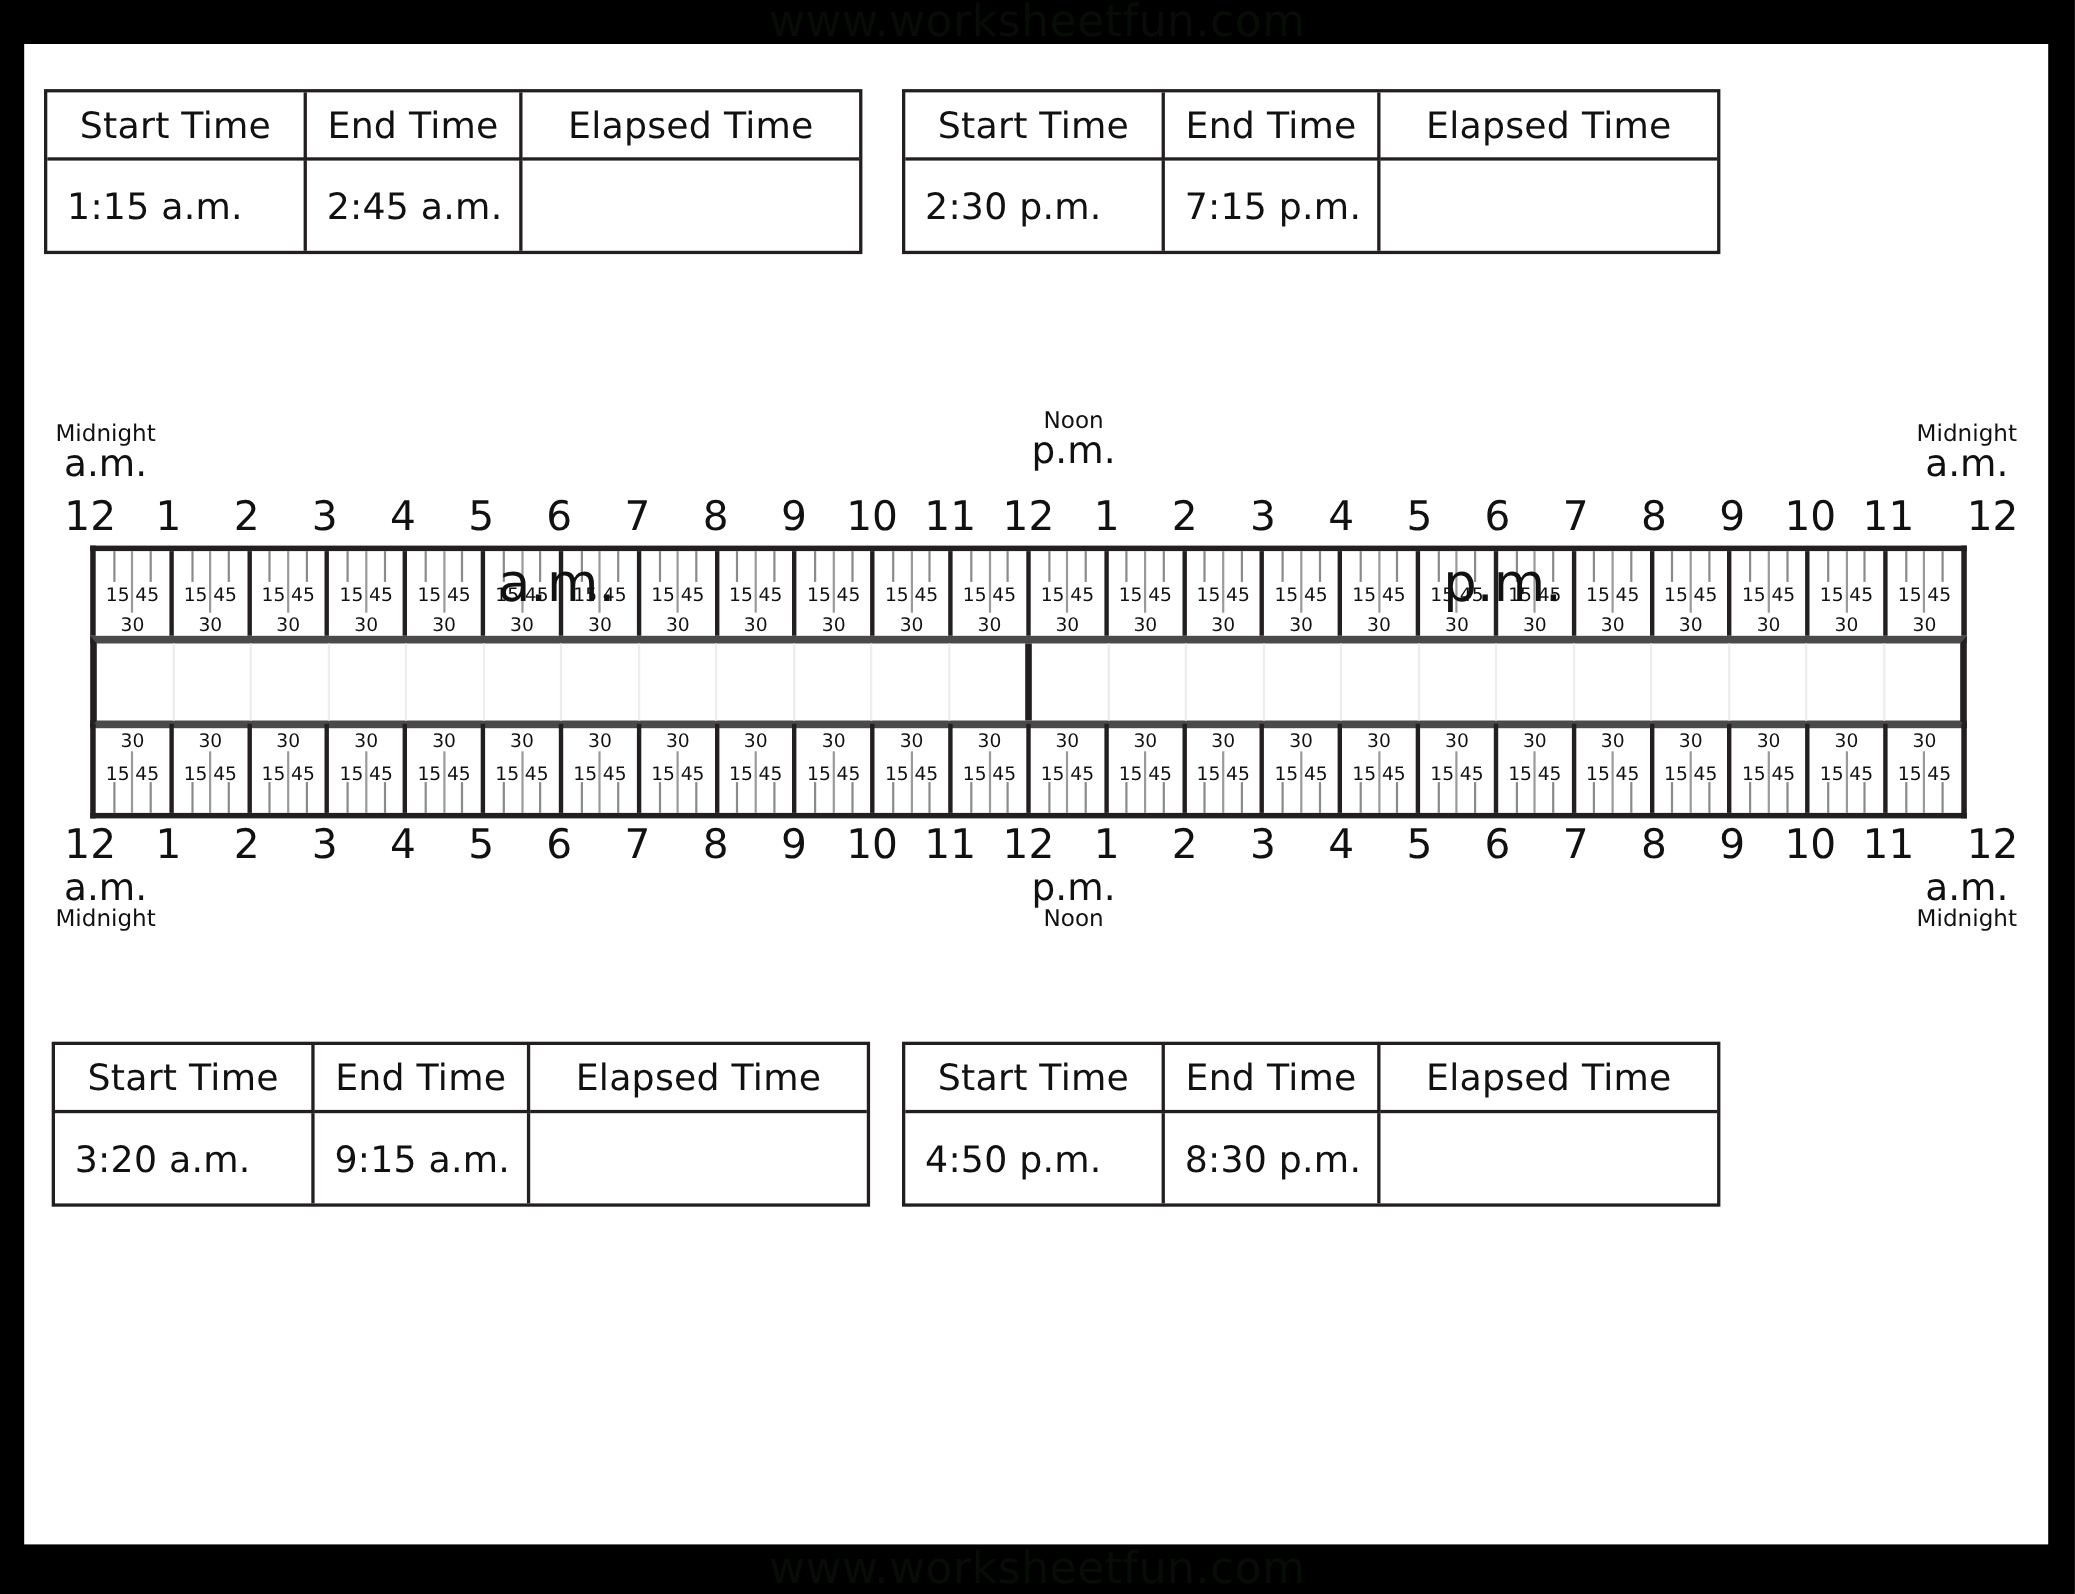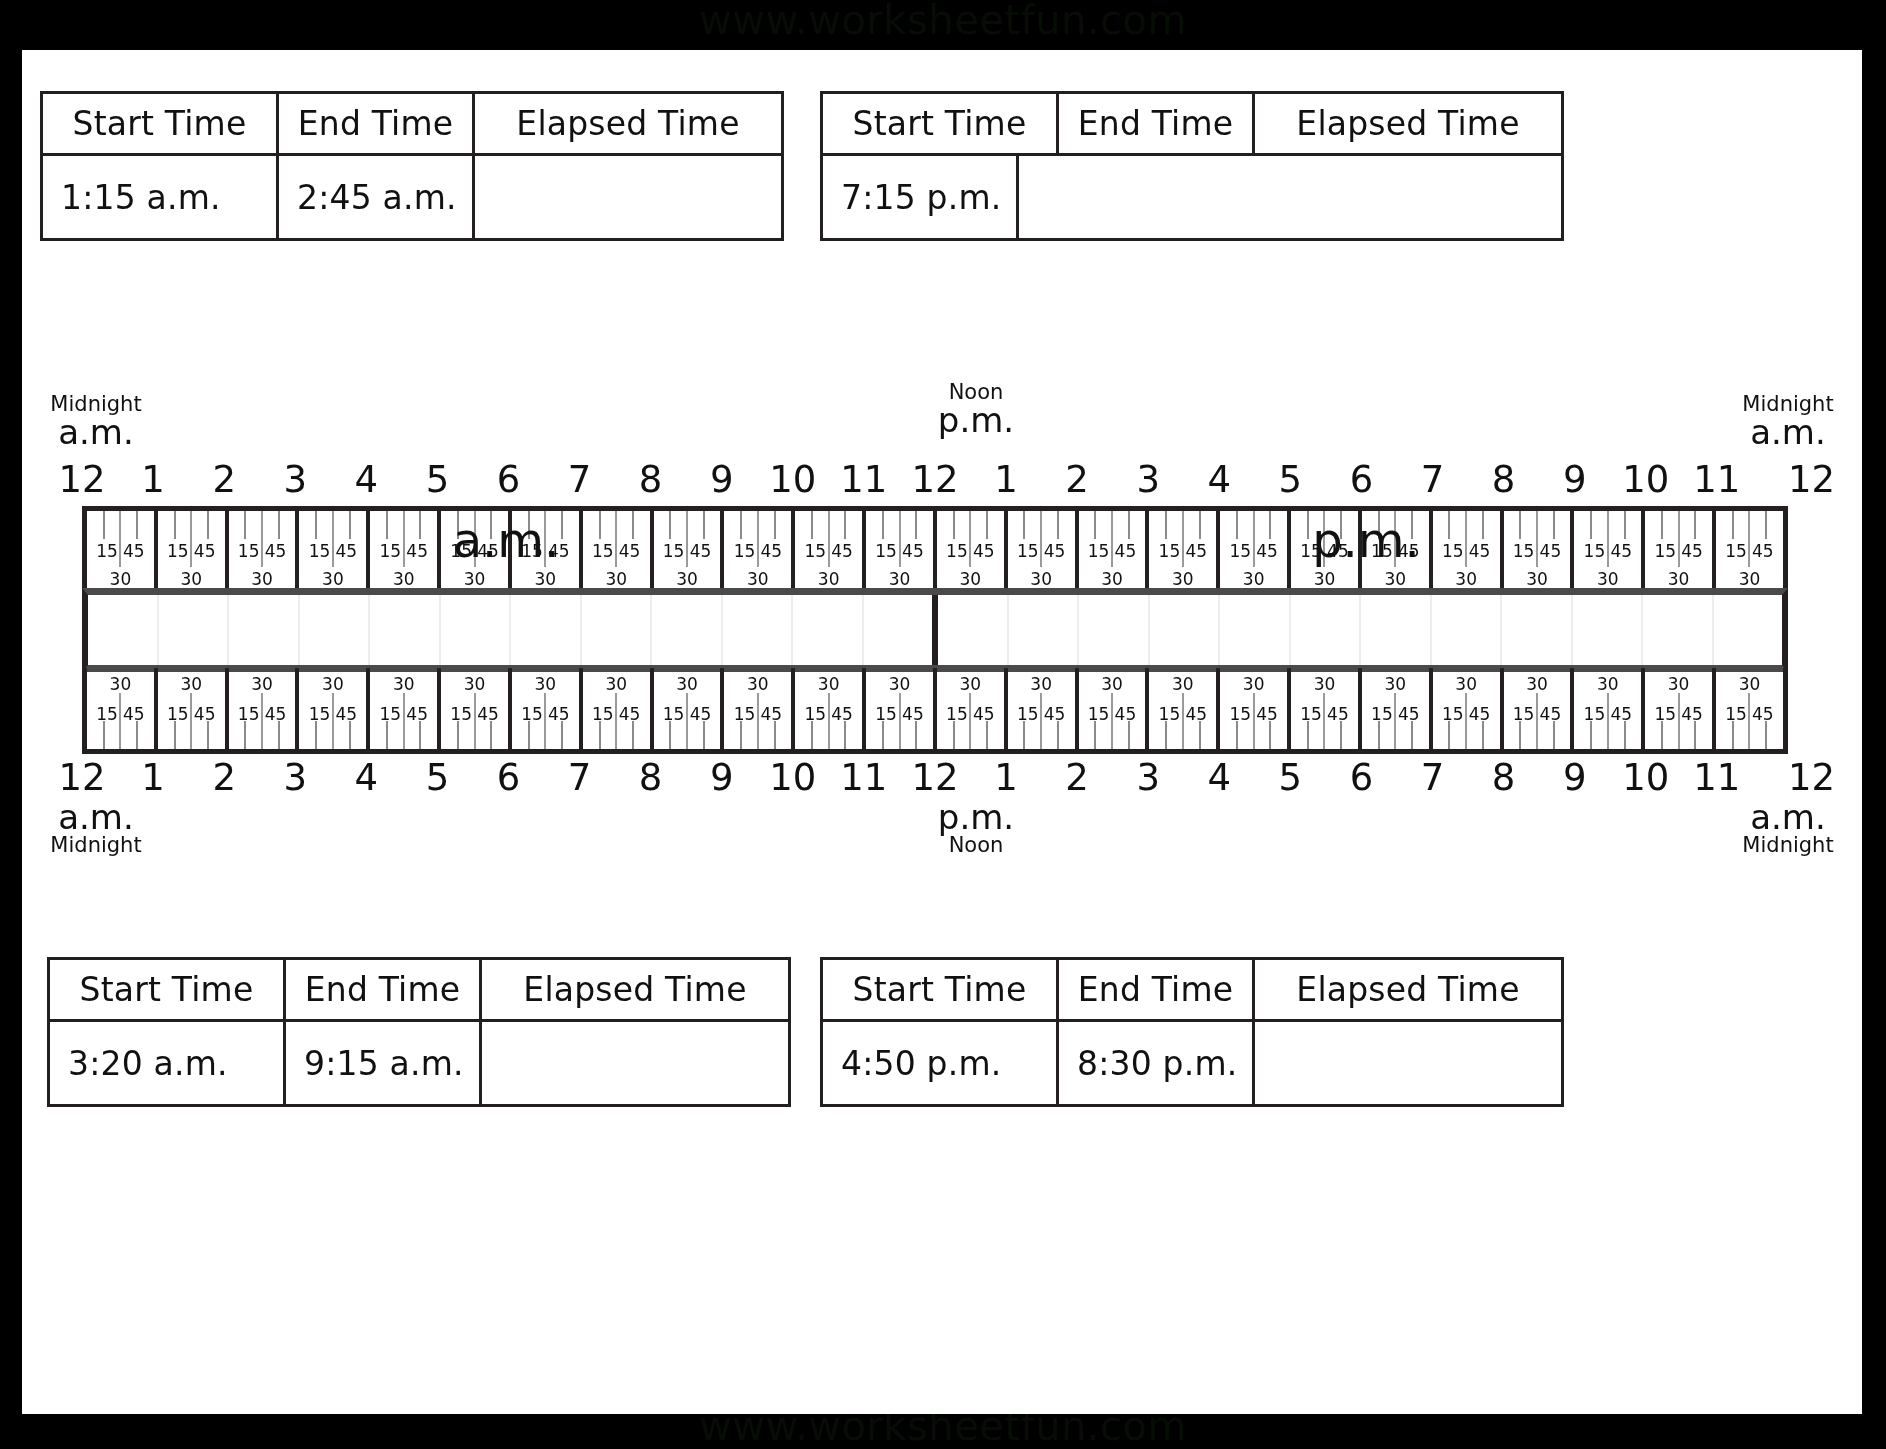--- a/index.html
+++ b/index.html
@@ -34,21 +34,21 @@
     line-height: 44px;
     white-space: nowrap;
   }
   .wm-top { top: -2px; }
   .wm-bottom { top: 1404px; }
 
   
   #sheet {
     position: absolute;
     left: 22px;
-    top: 50px;
+    top: 40px;
     width: 1840px;
     height: 1364px;
     background: #ffffff;
   }
 
   
   .tbl {
     position: absolute;
     border: 3px solid #231f20;
     border-collapse: collapse;
@@ -267,20 +267,21 @@
       </div>
     </div>
 
     <div class="tbl" id="tbl-tr">
       <div class="row head">
         <div class="cell c-start">Start Time</div>
         <div class="cell c-end">End Time</div>
         <div class="cell c-elap">Elapsed Time</div>
       </div>
       <div class="row body">
+        <div class="cell c-start">2:30 p.m.</div>
         <div class="cell c-end">7:15 p.m.</div>
         <div class="cell c-elap"></div>
       </div>
     </div>
 
     <div id="timeline">
 
       <div class="cap" id="cap-top-left">
         <span class="small">Midnight</span>
         <span class="medium">a.m.</span>

